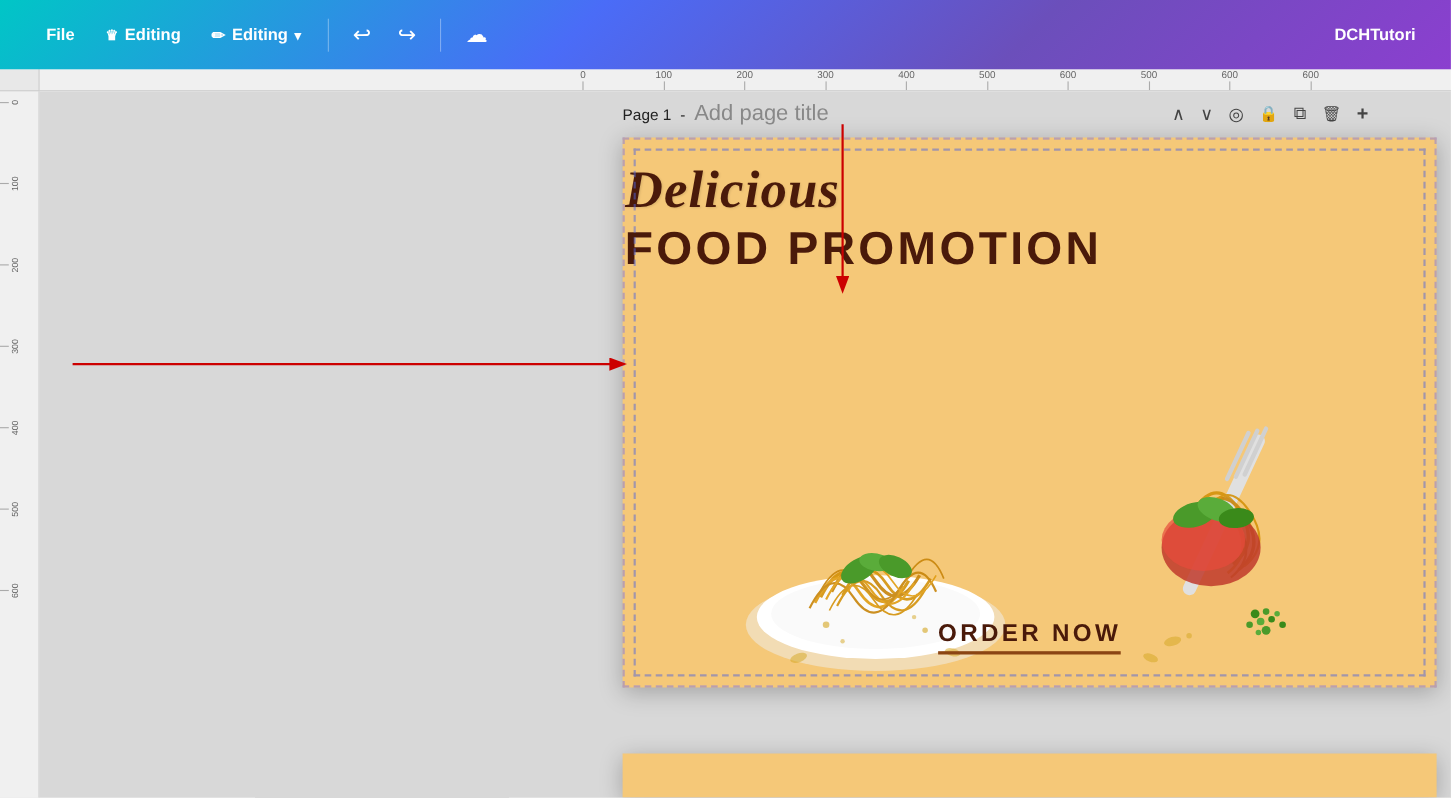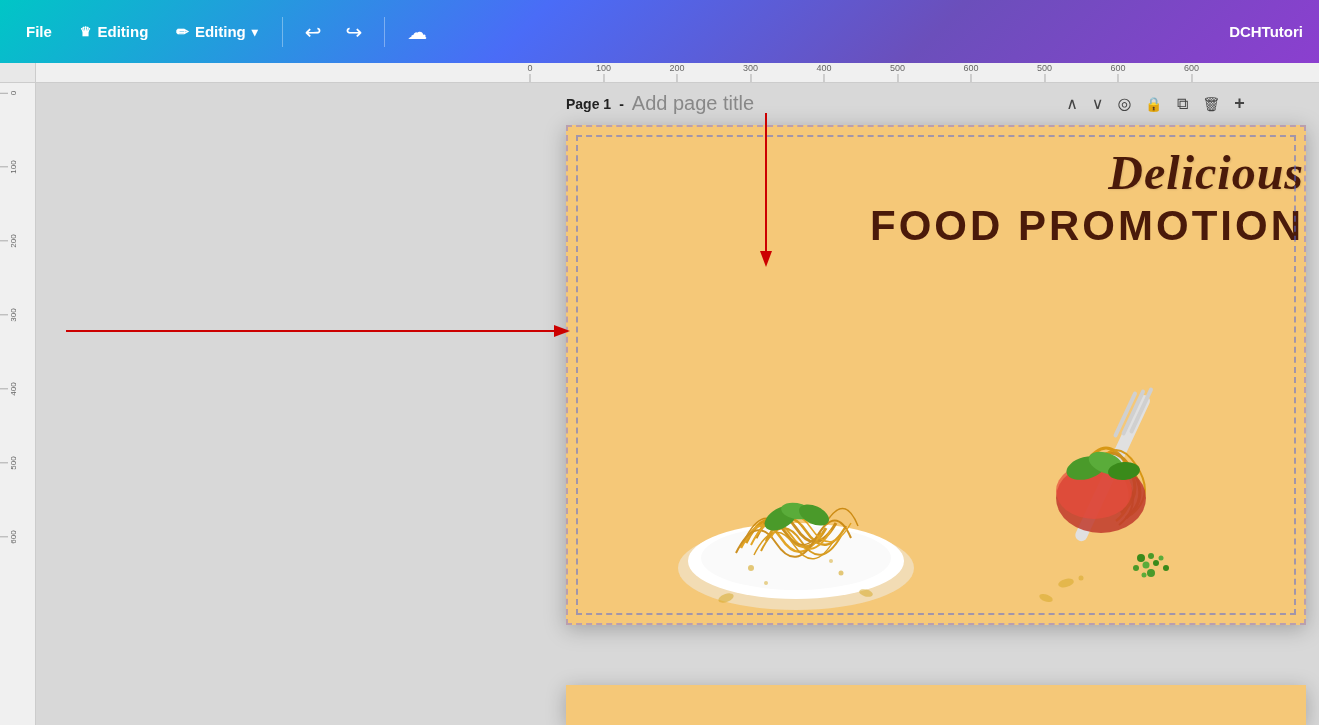--- a/index.html
+++ b/index.html
@@ -4,21 +4,21 @@
   <style>
     * { box-sizing: border-box; margin: 0; padding: 0; }
     body { font-family: -apple-system, BlinkMacSystemFont, 'Segoe UI', sans-serif; overflow: hidden; width: 1319px; height: 725px; }
 
     
     #toolbar {
       height: 63px;
       background: linear-gradient(135deg, #00c6c6 0%, #4a6cf7 40%, #6b4fbb 70%, #8b3fcf 100%);
       display: flex;
       align-items: center;
-      padding: 0 16px;
+      padding: 0 32px;
       gap: 8px;
       position: relative;
       z-index: 10;
     }
     .toolbar-btn {
       color: white;
       background: none;
       border: none;
       cursor: pointer;
       font-size: 15px;
@@ -157,21 +157,21 @@
       position: absolute;
       top: 8px;
       left: 530px;
       display: flex;
       align-items: center;
       gap: 8px;
       z-index: 6;
     }
     .page-label-text {
       font-size: 14px;
-      font-weight: 700;
+      font-weight: 400;
       color: #222;
     }
     .page-label-add {
       font-size: 20px;
       color: #888;
       cursor: pointer;
     }
     .page-controls {
       display: flex;
       align-items: center;
@@ -202,21 +202,21 @@
     }
 
     
     .food-design {
       width: 100%;
       height: 100%;
       background: #f5c878;
       position: relative;
       display: flex;
       flex-direction: column;
-      align-items: flex-end;
+      align-items: flex-start;
       padding-top: 18px;
     }
     .food-title-script {
       font-family: 'Georgia', serif;
       font-size: 48px;
       font-style: italic;
       font-weight: 700;
       color: #4a1a0a;
       letter-spacing: 1px;
       margin-bottom: 2px;
@@ -515,20 +515,21 @@
               <circle cx="8" cy="22" r="2.5" fill="#5aac3a"></circle>
             </g>
 
             <ellipse cx="120" cy="200" rx="8" ry="4" fill="#d4a520" opacity="0.5" transform="rotate(-15 120 200)"></ellipse>
             <ellipse cx="100" cy="215" rx="7" ry="3.5" fill="#d4a520" opacity="0.5" transform="rotate(20 100 215)"></ellipse>
             <circle cx="135" cy="195" r="2.5" fill="#d4a520" opacity="0.5"></circle>
           </svg>
         </div>
       </div>
 
+      <div class="order-now-btn">ORDER NOW</div>
     </div>
 
     <div style="position:absolute;top:8px;left:8px;right:8px;bottom:8px;border:2px dashed rgba(80,100,220,0.5);pointer-events:none;"></div>
   </div>
 
   <div id="bottom-strip"></div>
 
   <svg class="arrow-overlay" style="position:absolute;top:0;left:0;width:100%;height:100%;pointer-events:none;z-index:30;">
 
     <defs>

